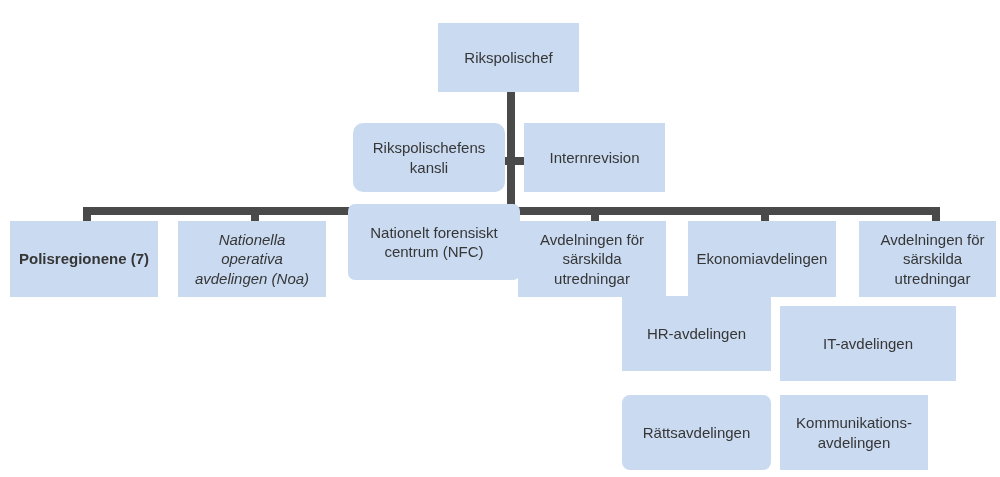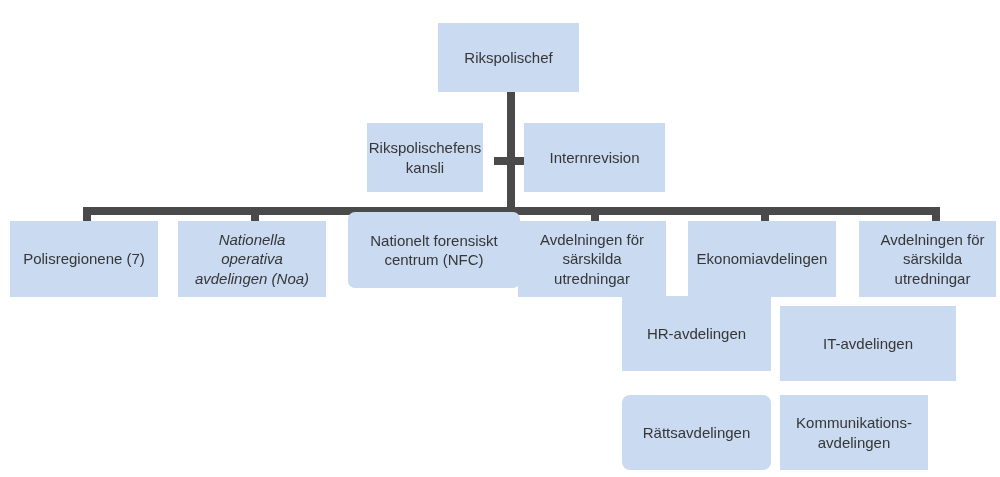--- a/index.html
+++ b/index.html
@@ -30,25 +30,25 @@
     line-height: 1.27;
     white-space: pre-line;
     padding: 0 2px;
   }
   .line {
     position: absolute;
     background: var(--line-color);
   }
   
   .n-root   { left: 430px; top: 15px;  width: 141px; height: 69px; }
-  .n-kansli { left: 359px; top: 115px; width: 116px; height: 69px; }
+  .n-kansli { left: 345px; top: 115px; width: 152px; height: 69px; border-radius: 10px; }
   .n-intern { left: 516px; top: 115px; width: 141px; height: 69px; }
-  .n-d0 { left: 2px;   top: 213px; width: 148px; height: 76px; }
+  .n-d0 { left: 2px;   top: 213px; width: 148px; height: 76px; font-weight: bold; }
   .n-d1 { left: 170px; top: 213px; width: 148px; height: 76px; font-style: italic; }
-  .n-d2 { left: 340px; top: 204px; width: 172px; height: 76px; border-radius: 7px; }
+  .n-d2 { left: 340px; top: 196px; width: 172px; height: 76px; border-radius: 7px; }
   .n-d3 { left: 510px; top: 213px; width: 148px; height: 76px; }
   .n-d4 { left: 680px; top: 213px; width: 148px; height: 76px; text-align: right; }
   .n-d5 { left: 851px; top: 213px; width: 147px; height: 76px; }
   .n-s0 { left: 614px; top: 288px; width: 149px; height: 75px; }
   .n-s1 { left: 772px; top: 298px; width: 176px; height: 75px; }
   .n-s2 { left: 614px; top: 387px; width: 149px; height: 75px; border-radius: 8px; }
   .n-s3 { left: 772px; top: 387px; width: 148px; height: 75px; }
   
   .l-root-stem    { left: 499px; top: 84px;  width: 1px;   height: 115px; }
   .l-staff-bar    { left: 486px; top: 149px; width: 30px;  height: 1px; }

